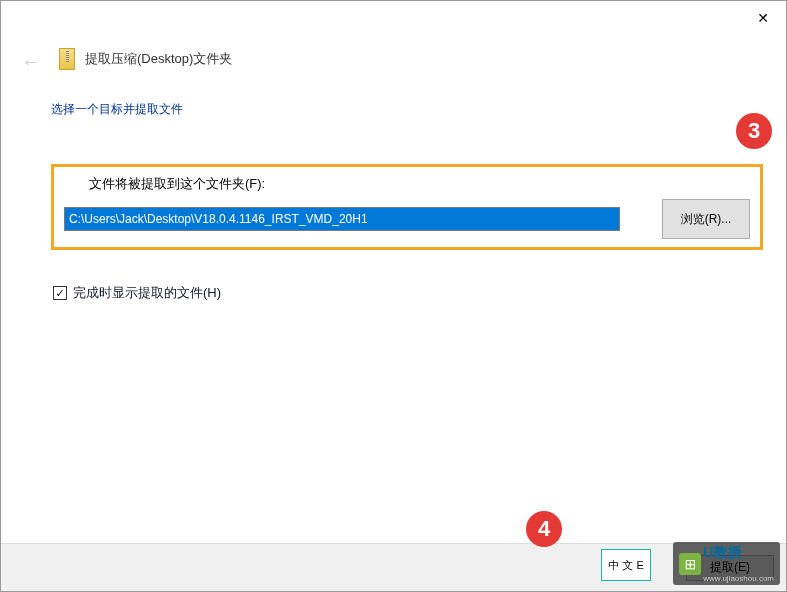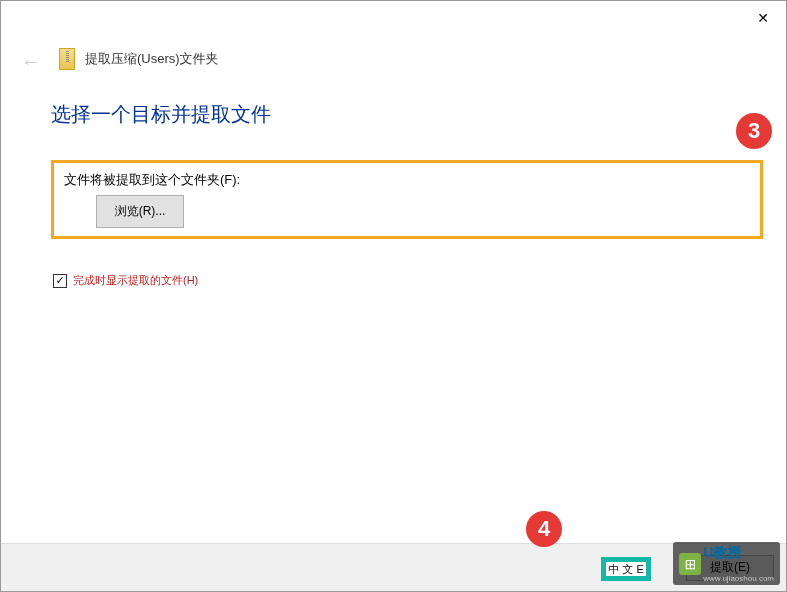--- a/index.html
+++ b/index.html
@@ -73,53 +73,54 @@
       color: #333;
     }
     .content {
       position: absolute;
       top: 100px;
       left: 50px;
       right: 20px;
     }
     .main-heading {
       color: #003399;
-      font-size: 20px;
+      font-size: 12px;
       font-weight: normal;
-      margin-bottom: 32px;
+      margin-bottom: 46px;
     }
     .highlighted-section {
       border: 3px solid #f5a623;
       padding: 8px 10px;
       margin-right: 3px;
     }
     .field-label {
       font-size: 13px;
       color: #000;
       margin-bottom: 6px;
       display: block;
+      margin-left: 25px;
     }
     .field-row {
       display: flex;
       gap: 10px;
       align-items: center;
     }
     .path-input {
       flex: 1;
       height: 24px;
       border: 1px solid #7a7a7a;
       background: #0078d7;
       color: #fff;
       font-size: 12px;
       padding: 0 4px;
       font-family: "Microsoft YaHei", "Segoe UI", sans-serif;
     }
     .browse-btn {
       width: 88px;
-      height: 33px;
+      height: 40px;
       background: #e1e1e1;
       border: 1px solid #adadad;
       font-size: 12px;
       font-family: "Microsoft YaHei", "Segoe UI", sans-serif;
       cursor: pointer;
       margin-left: 32px;
     }
     .checkbox-row {
       margin-top: 34px;
       display: flex;
@@ -131,22 +132,22 @@
       width: 14px;
       height: 14px;
       border: 1px solid #333;
       display: flex;
       align-items: center;
       justify-content: center;
       font-size: 11px;
       cursor: pointer;
     }
     .checkbox-label {
-      font-size: 11px;
-      color: #b91c1c;
+      font-size: 13px;
+      color: #0f172a;
     }
     .footer {
       position: absolute;
       bottom: 0;
       left: 0;
       right: 0;
       height: 48px;
       background: #f0f0f0;
       border-top: 1px solid #ddd;
       display: flex;
@@ -210,51 +211,52 @@
     .wm-sub {
       color: #ccc;
       font-size: 8px;
       margin-top: 12px;
     }
     .ime-indicator {
       position: absolute;
       bottom: 10px;
       left: 600px;
       width: 50px;
-      height: 24px;
-      border: 5px solid #14b8a6;
+      height: 32px;
+      border: 1px solid #14b8a6;
       background: #fff;
       display: flex;
       align-items: center;
       justify-content: center;
       font-size: 11px;
       gap: 4px;
     }
   </style>
 </head>
 <body>
 
 <div class="titlebar">
   <div class="close-btn">
     <span>✕</span>
   </div>
 </div>
 
 <div class="header">
   <div class="back-arrow">←</div>
   <div class="zip-icon"></div>
-  <div class="header-title">提取压缩(Users)文件夹</div>
+  <div class="header-title">提取压缩(Desktop)文件夹</div>
 </div>
 
 <div class="content">
   <h1 class="main-heading">选择一个目标并提取文件</h1>
 
   <div class="highlighted-section">
     <label class="field-label">文件将被提取到这个文件夹(F):</label>
     <div class="field-row">
+      <input type="text" class="path-input" value="C:\Users\Jack\Desktop\V18.0.4.1146_IRST_VMD_20H1" style="">
       <button class="browse-btn">浏览(R)...</button>
     </div>
   </div>
 
   <div class="checkbox-row">
     <div class="checkbox">
       <span>✓</span>
     </div>
     <span class="checkbox-label">完成时显示提取的文件(H)</span>
   </div>

